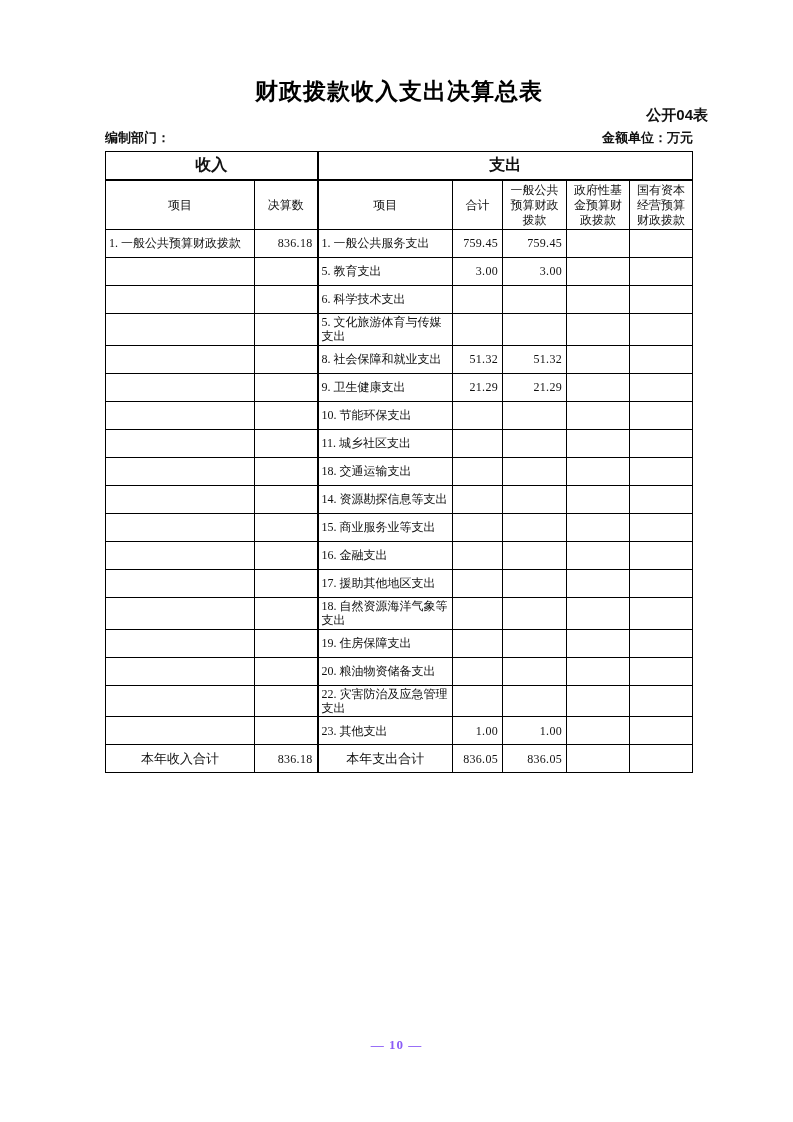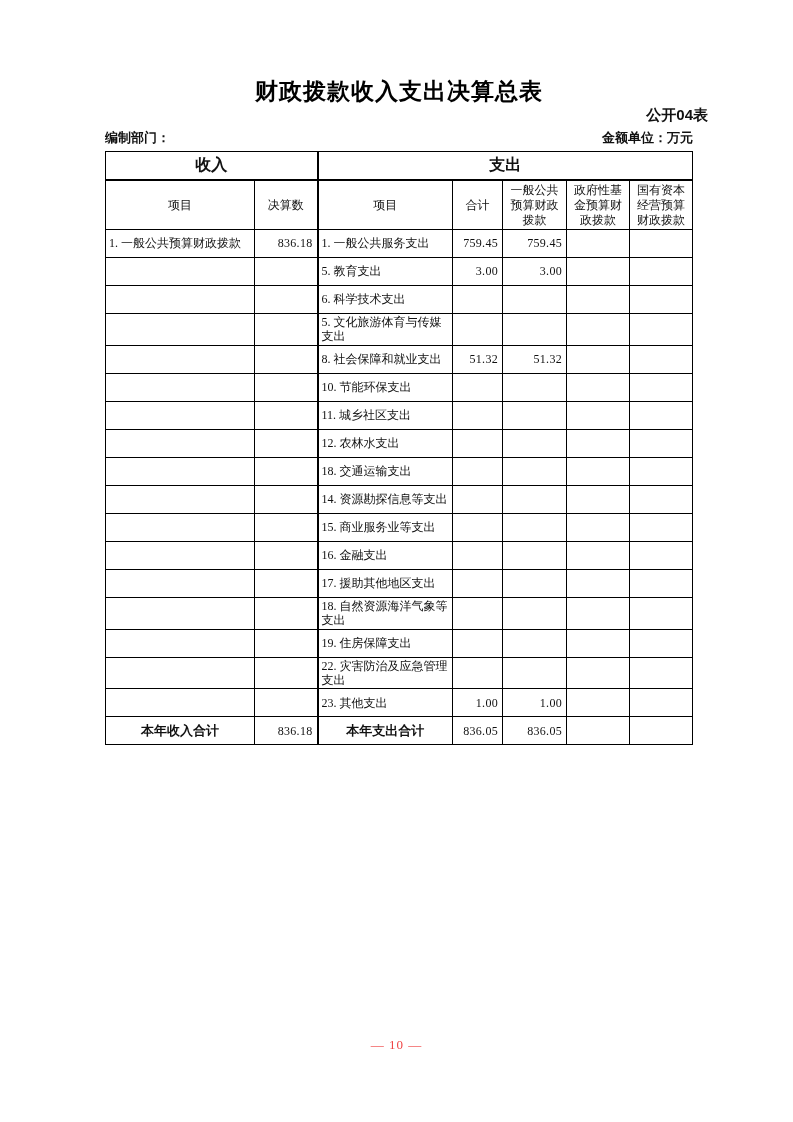--- a/index.html
+++ b/index.html
@@ -90,31 +90,32 @@
   td.num{
     text-align:right;
     padding-right:4px;
     letter-spacing:0.3px;
   }
   .sec{border-left-width:2px !important;}
   tr.total-row td.item{
     text-align:center;
     font-family:"Liberation Sans","DejaVu Sans",sans-serif;
     font-size:13px;
-    font-weight:bold;
+    font-weight:normal;
     white-space:normal;
   }
   .page-footer{
     position:absolute;
     left:0;top:1037px;
     width:793px;
     text-align:center;
     font-size:13px;
     letter-spacing:1px;
-    color:#ef4444;
+    color:#8b5cf6;
+    font-weight:bold;
   }
 </style>
 </head>
 <body>
 
 <div class="page">
   <div class="content">
 
     <h1 class="doc-title">财政拨款收入支出决算总表</h1>
 
@@ -199,39 +200,39 @@
             <td class="num"></td>
             <td class="item sec">8. 社会保障和就业支出</td>
             <td class="num">51.32</td>
             <td class="num">51.32</td>
             <td class="num"></td>
             <td class="num"></td>
           </tr>
           <tr>
             <td class="item"></td>
             <td class="num"></td>
+            <td class="item sec">9. 卫生健康支出</td>
+            <td class="num">21.29</td>
+            <td class="num">21.29</td>
+            <td class="num"></td>
+            <td class="num"></td>
+          </tr>
+          <tr>
+            <td class="item"></td>
+            <td class="num"></td>
             <td class="item sec">10. 节能环保支出</td>
             <td class="num"></td>
             <td class="num"></td>
             <td class="num"></td>
             <td class="num"></td>
           </tr>
           <tr>
             <td class="item"></td>
             <td class="num"></td>
             <td class="item sec">11. 城乡社区支出</td>
-            <td class="num"></td>
-            <td class="num"></td>
-            <td class="num"></td>
-            <td class="num"></td>
-          </tr>
-          <tr>
-            <td class="item"></td>
-            <td class="num"></td>
-            <td class="item sec">12. 农林水支出</td>
             <td class="num"></td>
             <td class="num"></td>
             <td class="num"></td>
             <td class="num"></td>
           </tr>
           <tr>
             <td class="item"></td>
             <td class="num"></td>
             <td class="item sec">18. 交通运输支出</td>
             <td class="num"></td>
@@ -282,20 +283,29 @@
 支出</td>
             <td class="num"></td>
             <td class="num"></td>
             <td class="num"></td>
             <td class="num"></td>
           </tr>
           <tr>
             <td class="item"></td>
             <td class="num"></td>
             <td class="item sec">19. 住房保障支出</td>
+            <td class="num"></td>
+            <td class="num"></td>
+            <td class="num"></td>
+            <td class="num"></td>
+          </tr>
+          <tr>
+            <td class="item"></td>
+            <td class="num"></td>
+            <td class="item sec">20. 粮油物资储备支出</td>
             <td class="num"></td>
             <td class="num"></td>
             <td class="num"></td>
             <td class="num"></td>
           </tr>
           <tr>
             <td class="item"></td>
             <td class="num"></td>
             <td class="item sec">22. 灾害防治及应急管理
 支出</td>

